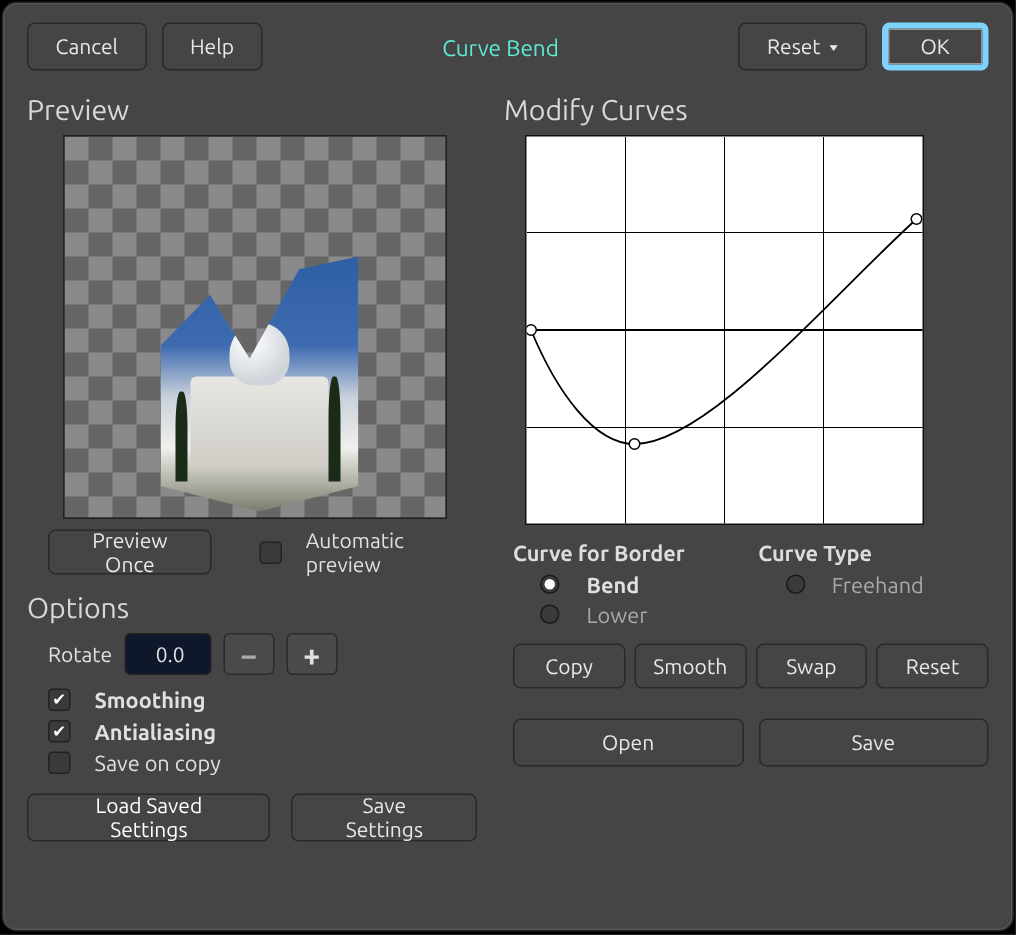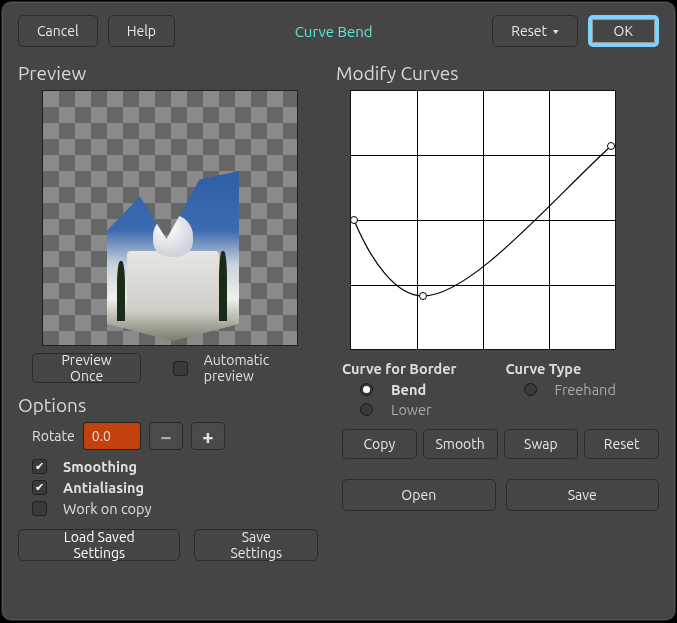--- a/index.html
+++ b/index.html
@@ -118,26 +118,26 @@
     justify-content: center;
     margin-right: 8px;
     flex-shrink:0;
   }
   .radio.on::after { content:""; width:7px; height:7px; background:#fff; border-radius:50%; }
   .opt-list { margin: 6px 0 0 14px; }
   .opt-list .row { margin: 4px 0; font-size: 14.5px; }
   .opt-list .bold { font-weight: 600; }
   .rotate-row { display:flex; align-items:center; gap:8px; margin: 4px 0 8px 14px;}
   .rotate-field {
-    background: #c2410c;
+    background: #0f172a;
     border: 1px solid #222;
     border-radius: 4px;
     color: #e0e0e0;
     width: 58px; height: 28px;
-    padding: 0 8px;
+    padding: 0 20px;
     display:flex; align-items:center;
     font-size: 14px;
   }
   .stepper {
     width: 34px; height: 28px;
     background: #4a4a4a;
     border: 1px solid #2b2b2b;
     border-radius: 4px;
     color: #aaa;
     display:flex; align-items:center; justify-content:center;
@@ -220,21 +220,21 @@
         <div class="row">
           <span class="checkbox checked"></span>
           <span class="bold">Smoothing</span>
         </div>
         <div class="row">
           <span class="checkbox checked"></span>
           <span class="bold">Antialiasing</span>
         </div>
         <div class="row">
           <span class="checkbox"></span>
-          <span>Work on copy</span>
+          <span>Save on copy</span>
         </div>
       </div>
 
       <div class="bottom-row">
         <button class="btn dim">Load Saved Settings</button>
         <button class="btn">Save Settings</button>
       </div>
     </div>
 
     <div class="col-right">

